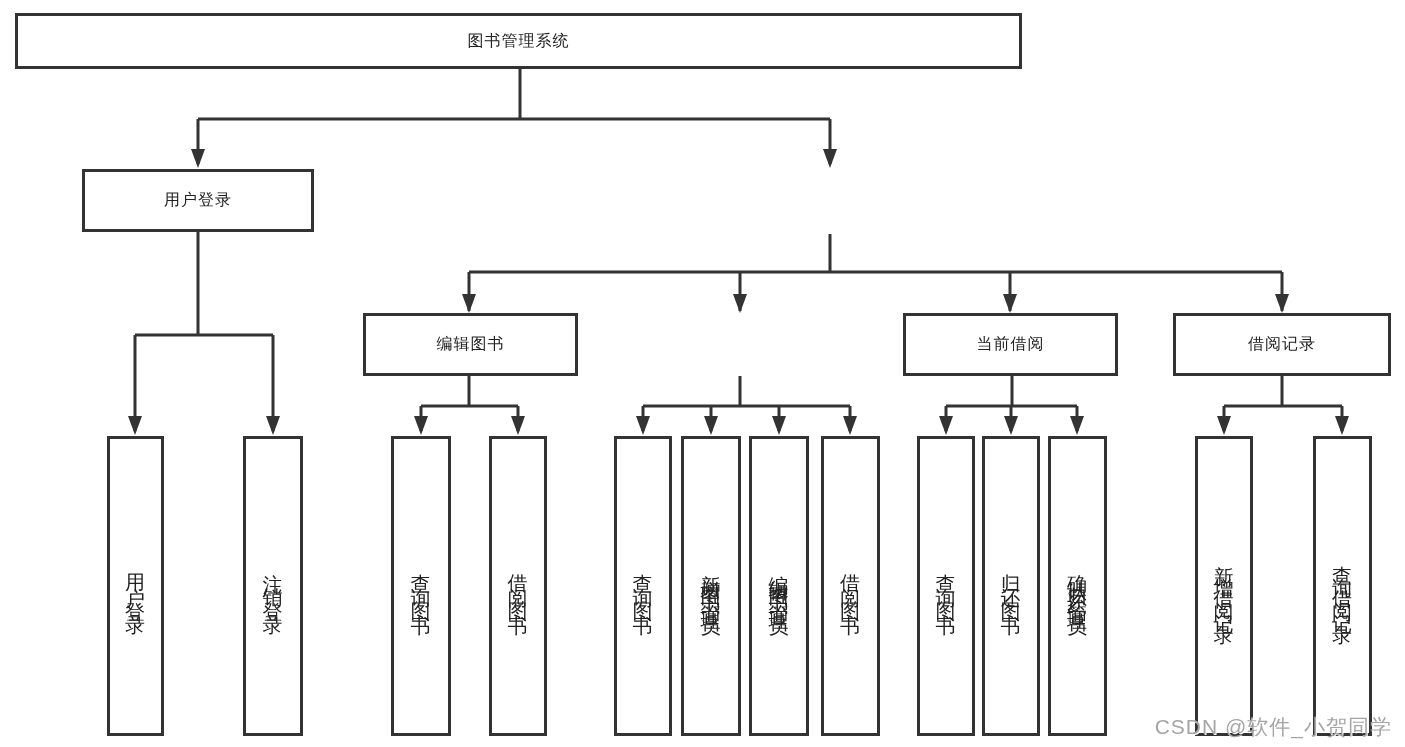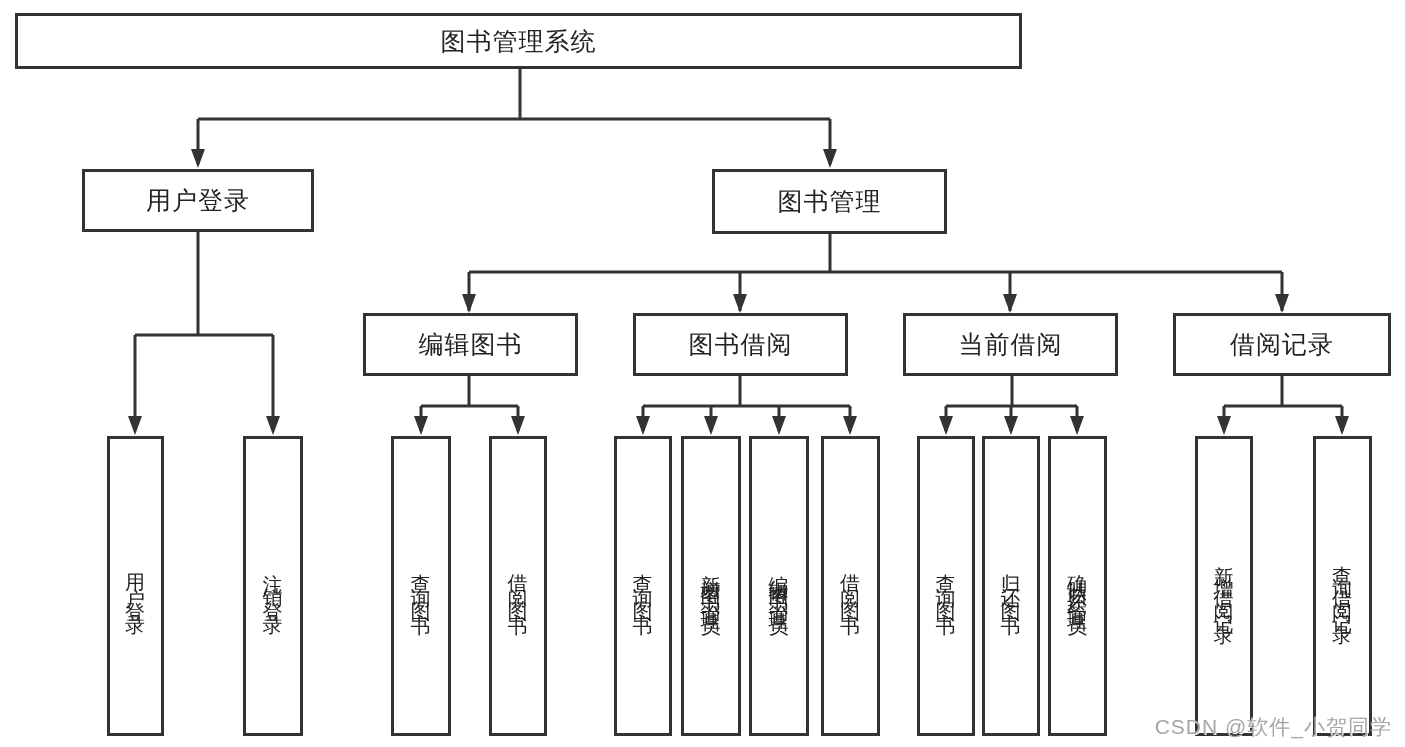--- a/index.html
+++ b/index.html
@@ -16,21 +16,21 @@
     box-sizing:border-box;
     border:3px solid #333333;
     background:#ffffff;
     color:#222222;
     display:flex;
     align-items:center;
     justify-content:center;
     z-index:1;
   }
   .h{
-    font-size:25px;
+    font-size:16px;
     letter-spacing:1px;
     white-space:nowrap;
   }
   .v{
     writing-mode:vertical-rl;
     text-orientation:mixed;
     font-size:20px;
     line-height:1;
   }
   .watermark{
@@ -79,24 +79,22 @@
       <polygon points="1004,416 1018,416 1011,435"></polygon>
       <polygon points="1070,416 1084,416 1077,435"></polygon>
       <polygon points="1217,416 1231,416 1224,435"></polygon>
       <polygon points="1335,416 1349,416 1342,435"></polygon>
     </g>
   </svg>
 
   <div class="box h" style="left:15px;top:13px;width:1007px;height:56px">图书管理系统</div>
 
   <div class="box h" style="left:82px;top:169px;width:232px;height:63px">用户登录</div>
-  <div class="box h" style="left:712px;top:169px;width:235px;height:65px">图书管理</div>
 
   <div class="box h" style="left:363px;top:313px;width:215px;height:63px">编辑图书</div>
-  <div class="box h" style="left:633px;top:313px;width:215px;height:63px">图书借阅</div>
   <div class="box h" style="left:1173px;top:313px;width:218px;height:63px">借阅记录</div>
   <div class="box h" style="left:903px;top:313px;width:215px;height:63px">当前借阅</div>
 
   <div class="box v" style="left: 107px; top: 436px; width: 57px; height: 300px; letter-spacing: 14px;">用户登录</div>
   <div class="box v" style="left: 243px; top: 436px; width: 60px; height: 300px; letter-spacing: 14px;">注销登录</div>
 
   <div class="box v" style="left: 391px; top: 436px; width: 60px; height: 300px; letter-spacing: 14px;">查询图书</div>
   <div class="box v" style="left: 489px; top: 436px; width: 58px; height: 300px; letter-spacing: 14px;">借阅图书</div>
 
   <div class="box v" style="left: 614px; top: 436px; width: 58px; height: 300px; letter-spacing: 14px;">查询图书</div>

